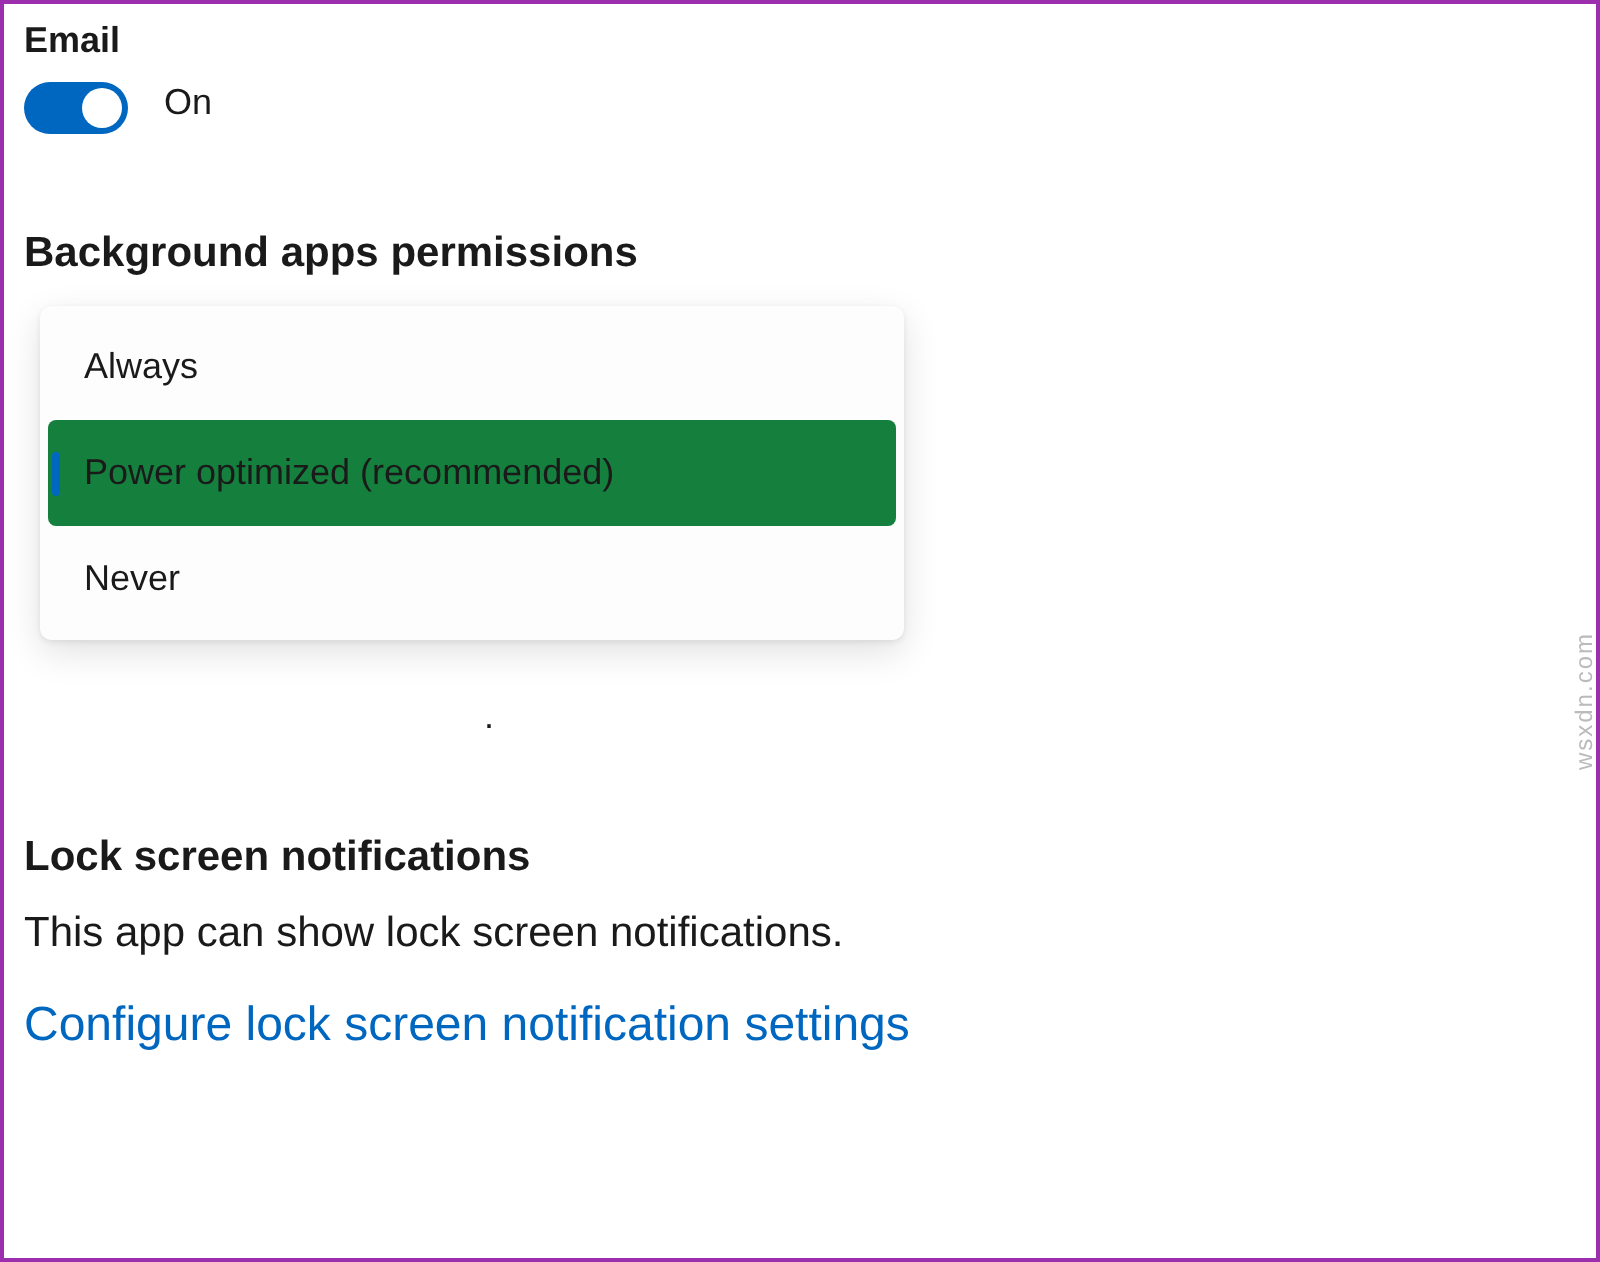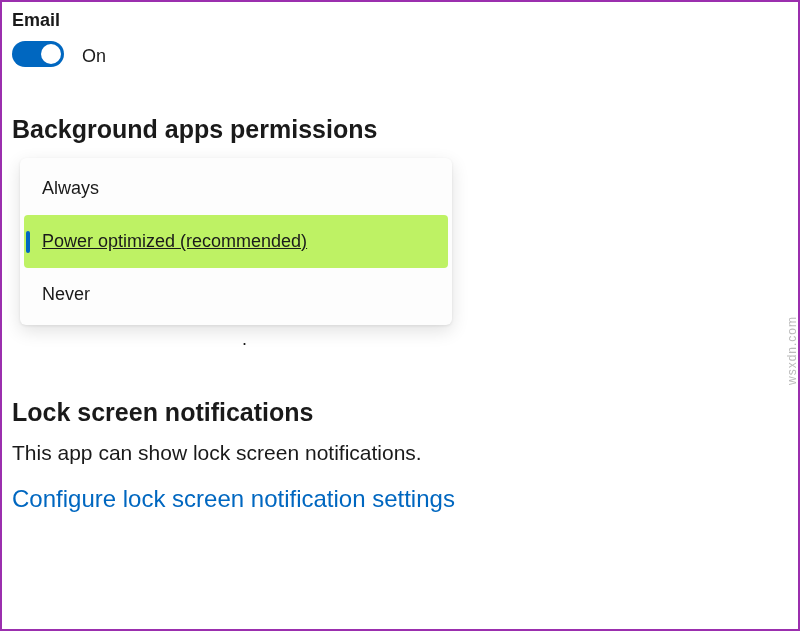--- a/index.html
+++ b/index.html
@@ -15,21 +15,21 @@
       overflow: hidden;
     }
     .section-label {
       font-size: 18px;
       font-weight: 700;
       color: #1a1a1a;
       margin-bottom: 10px;
     }
     .toggle-row {
       display: flex;
-      align-items: flex-end;
+      align-items: flex-start;
       gap: 18px;
       margin-bottom: 48px;
     }
     .toggle {
       width: 52px;
       height: 26px;
       background: #0067c0;
       border-radius: 13px;
       position: relative;
       cursor: pointer;
@@ -42,45 +42,44 @@
       background: #fff;
       border-radius: 50%;
       top: 3px;
       right: 3px;
     }
     .toggle-label {
       font-size: 18px;
       color: #1a1a1a;
     }
     .section-heading {
-      font-size: 25px;
+      font-size: 21px;
       font-weight: 600;
       color: #1a1a1a;
       margin-bottom: 14px;
     }
     .dropdown-menu {
       width: 432px;
       background: #fdfdfd;
       border-radius: 6px;
       box-shadow: 0 6px 18px rgba(0,0,0,0.12), 0 1px 3px rgba(0,0,0,0.08);
       padding: 4px;
       margin-left: 8px;
-      margin-bottom: 4px;
+      margin-bottom: 28px;
     }
     .menu-item {
       padding: 16px 18px;
       font-size: 18px;
       color: #1a1a1a;
       border-radius: 4px;
       cursor: pointer;
       position: relative;
     }
     .menu-item.selected {
-      background: #bef264;
-      text-decoration: underline;
+      background: #15803d;
     }
     .menu-item.selected::before {
       content: "";
       position: absolute;
       left: 2px;
       top: 50%;
       transform: translateY(-50%);
       width: 4px;
       height: 22px;
       background: #0067c0;

